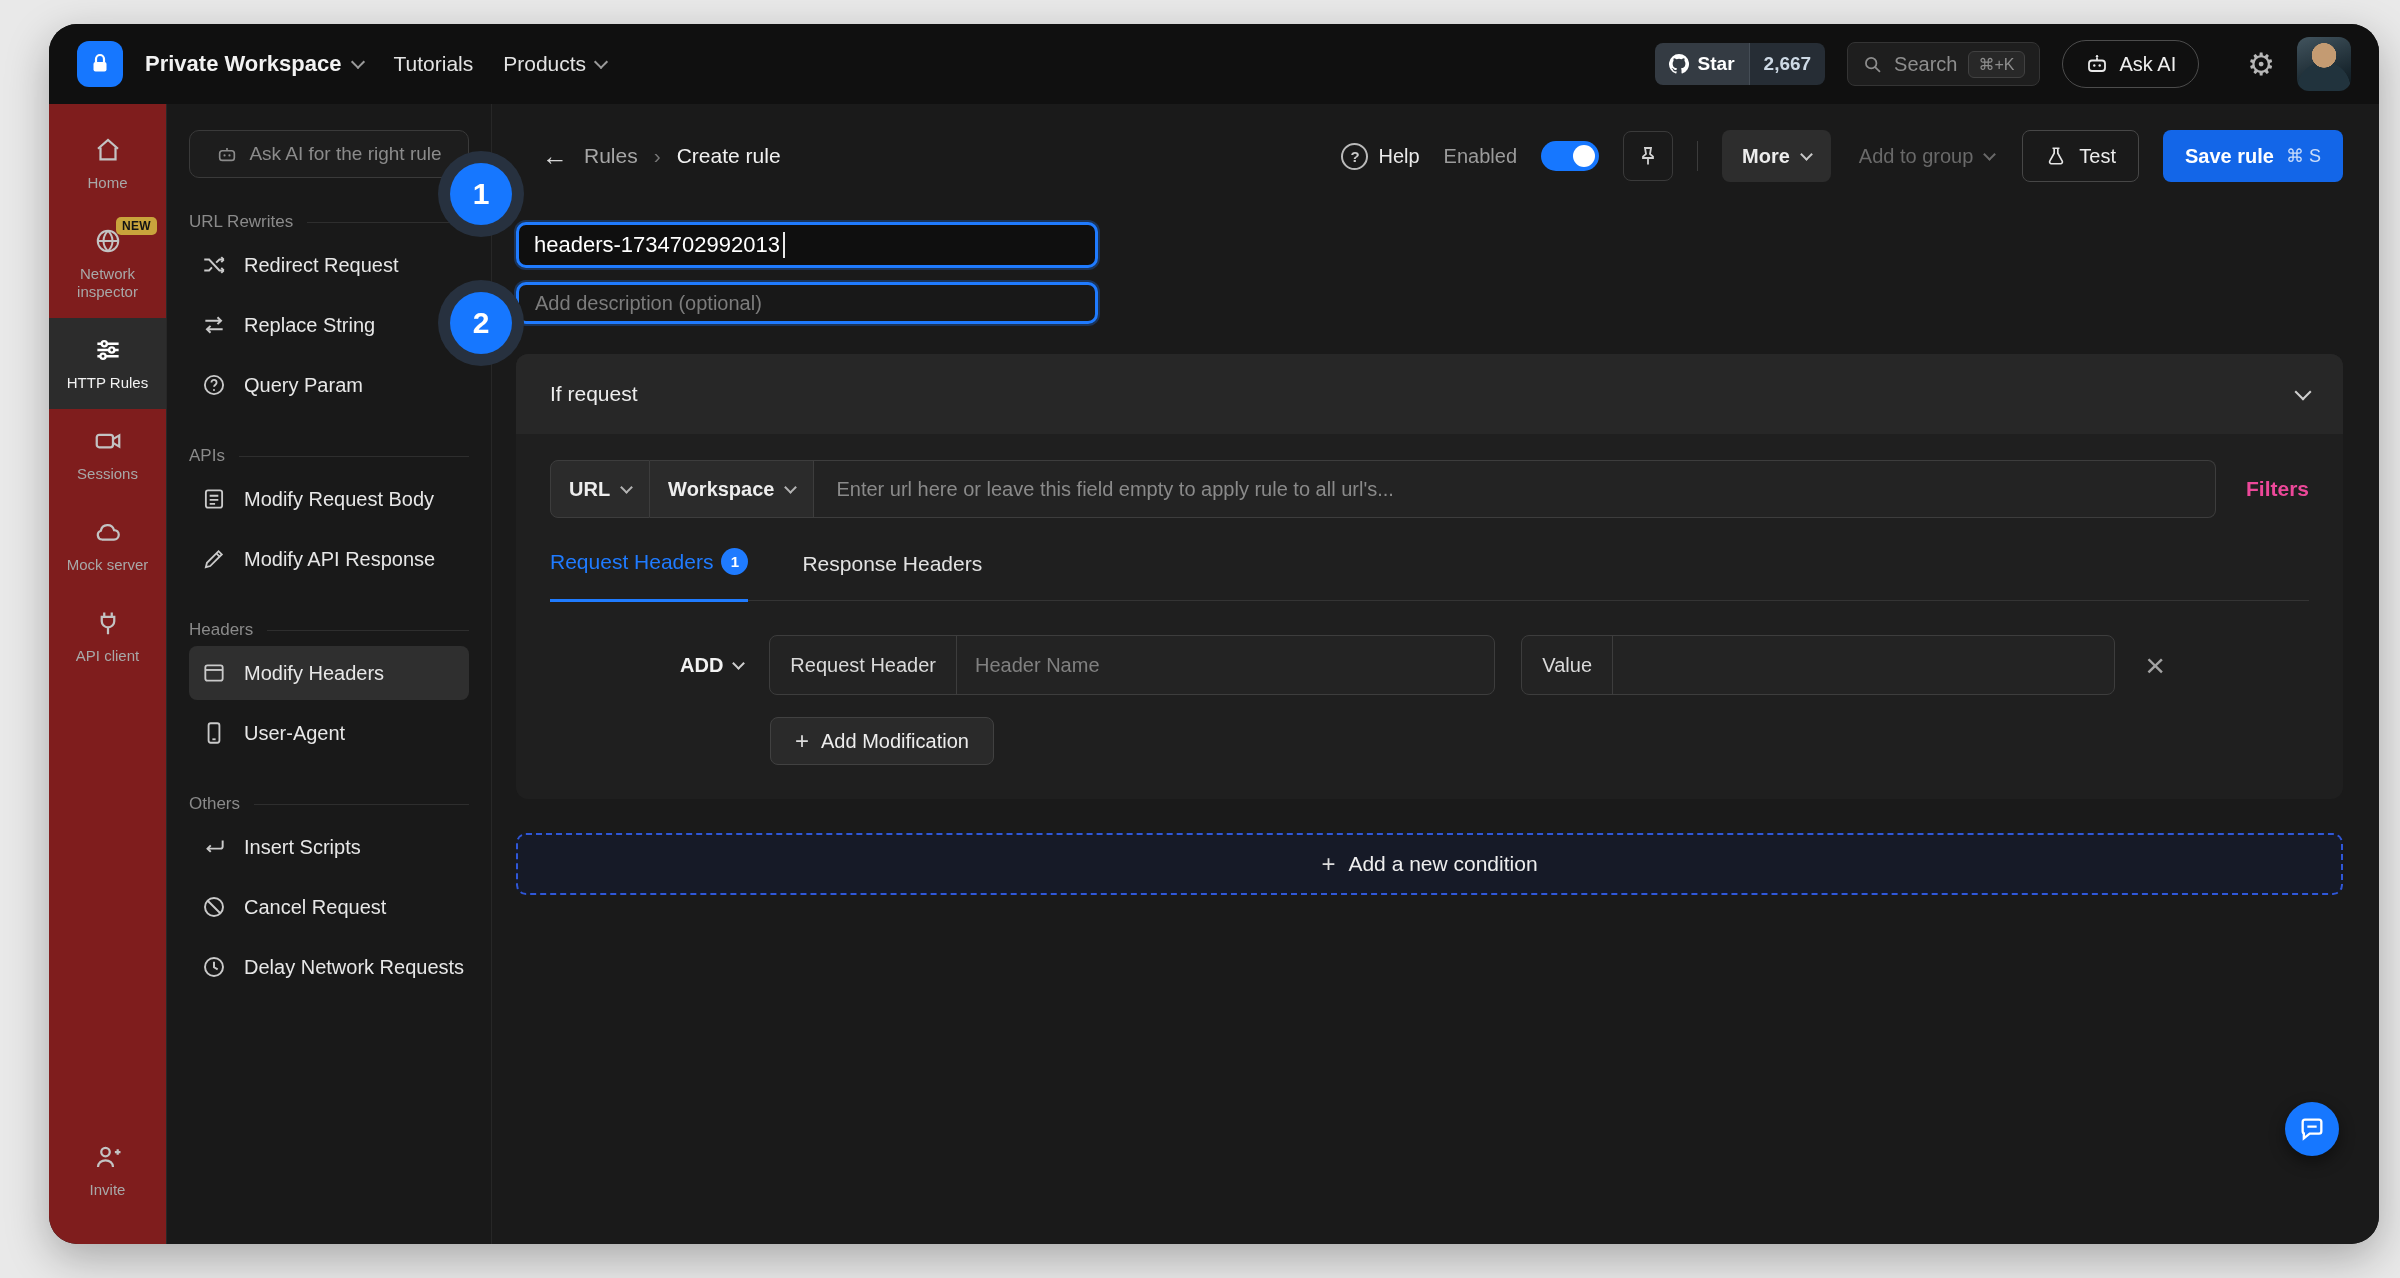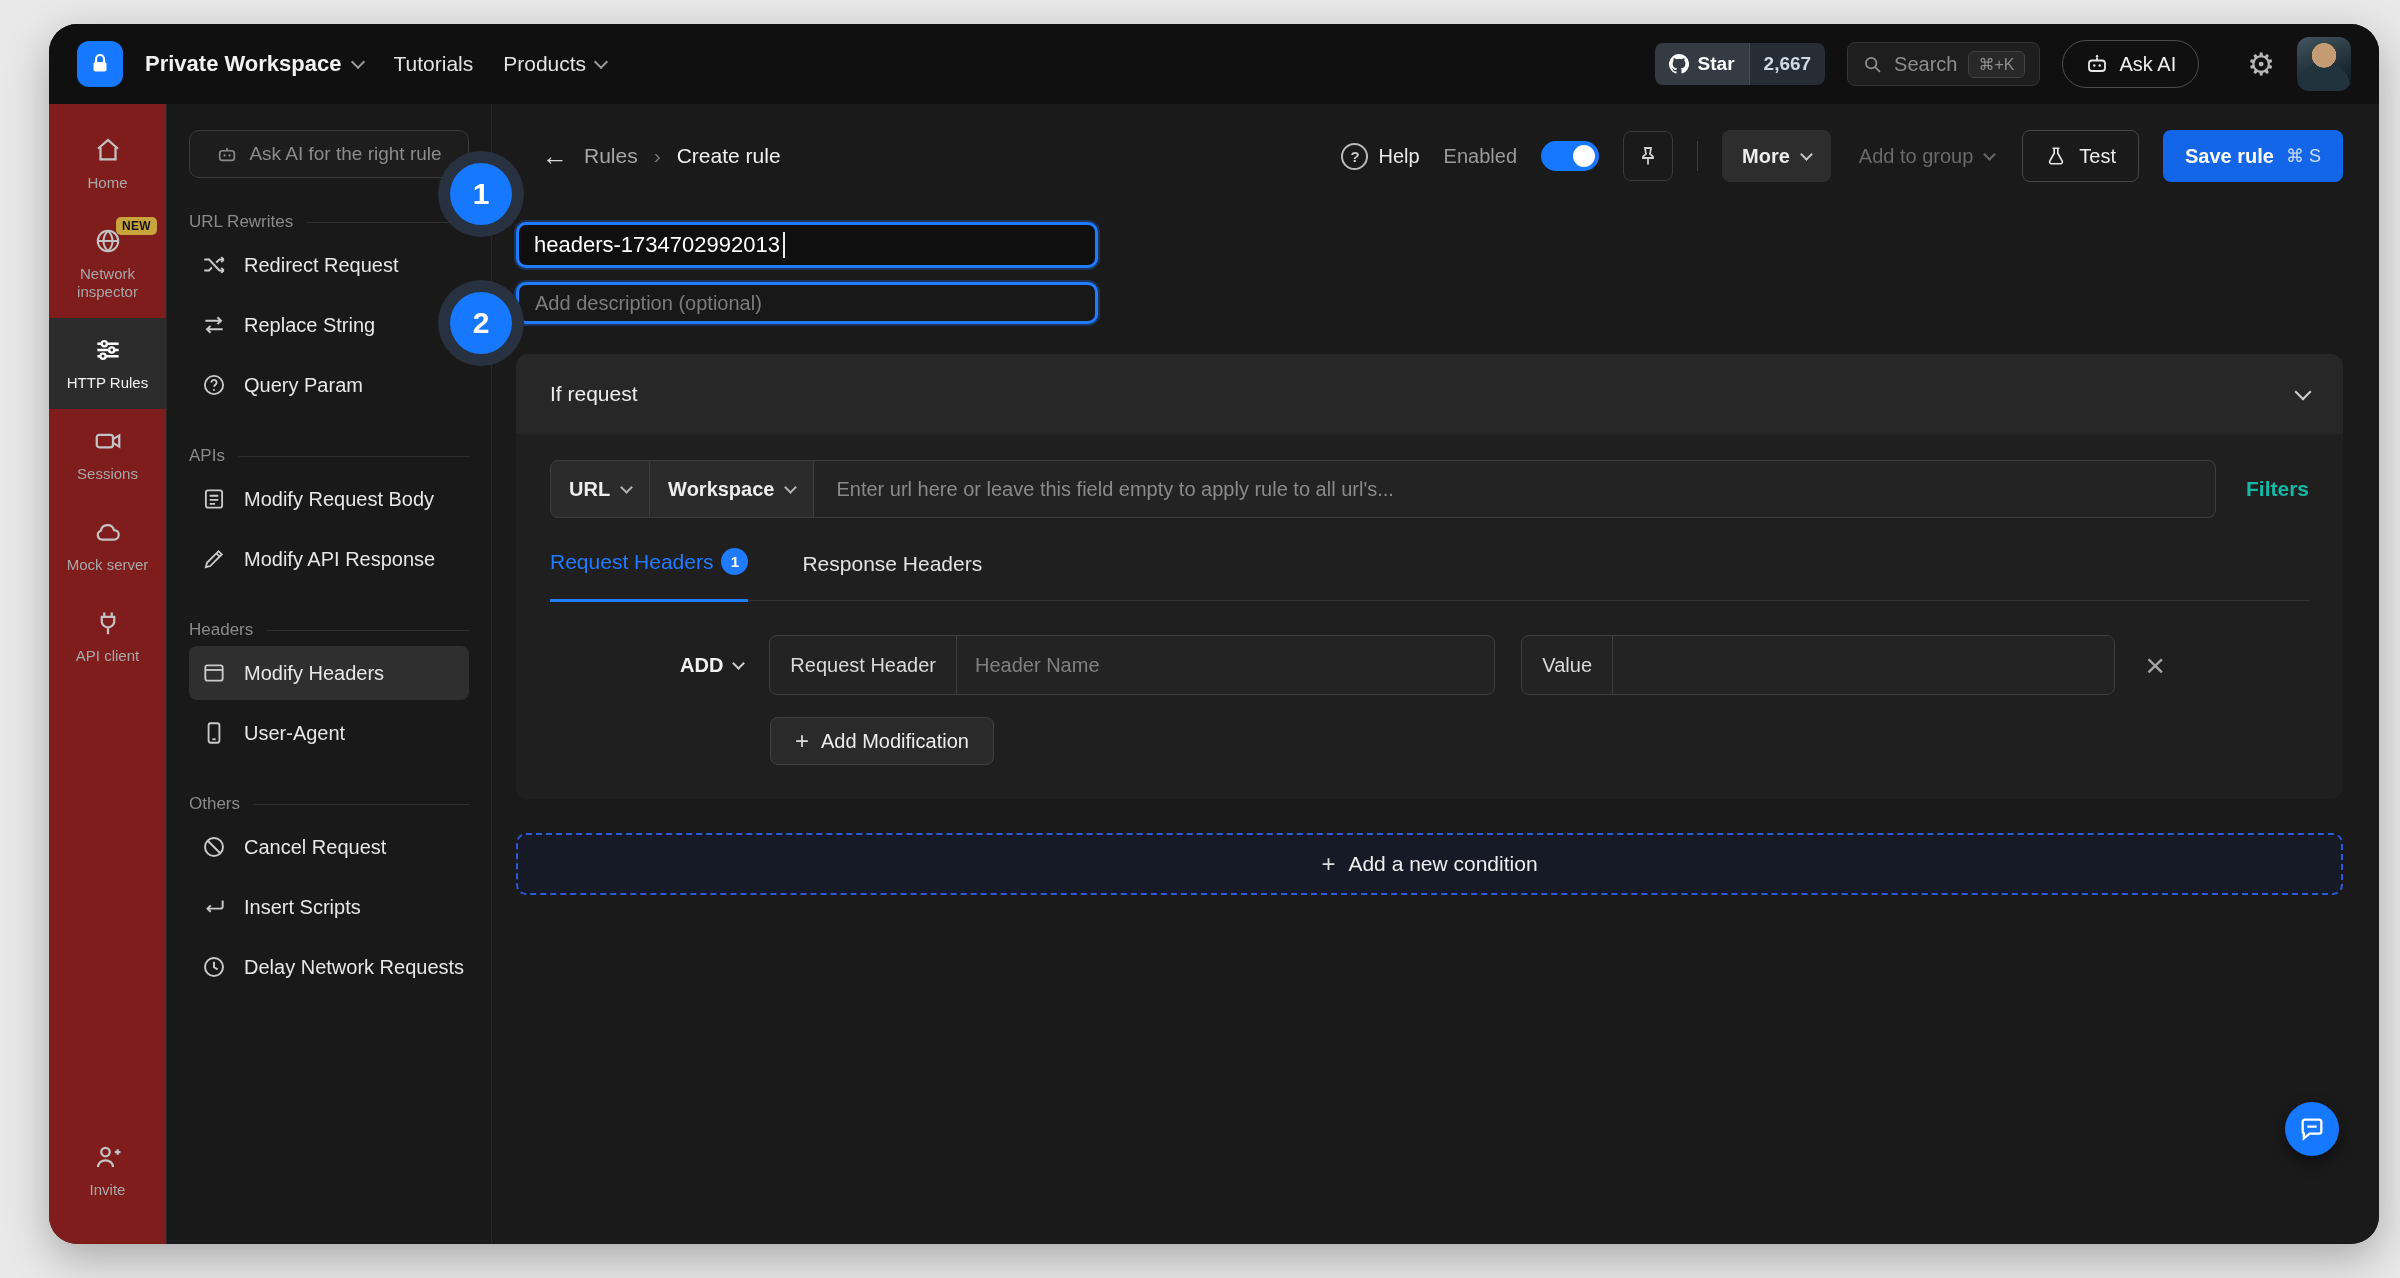--- a/index.html
+++ b/index.html
@@ -93,21 +93,21 @@
   .card-header{ height:80px; background:#272727; border-radius:12px 12px 0 0; display:flex; align-items:center; padding:0 34px; color:#ededed; font-size:21px;}
   .card-header .chev{ margin-left:auto; width:12px; height:12px; border-width:2.5px; color:#cfcfcf;}
   .card-body{ padding:26px 34px 34px; }
   .cond-row{ display:flex; align-items:center; }
   .sel{ height:58px; background:#2b2b2b; border:1px solid #3d3d3d; display:flex; align-items:center; gap:12px; padding:0 18px; color:#ededed; font-size:20px; font-weight:600; }
   .sel .chev{ width:9px; height:9px; color:#b3b3b3;}
   .sel.url{ border-radius:8px 0 0 8px; }
   .sel.op{ border-left:none; }
   .url-input{ flex:1; height:58px; background:#232323; border:1px solid #3d3d3d; border-left:none; border-radius:0 8px 8px 0; color:#ededed; font-size:20px; padding:0 22px; outline:none;}
   .url-input::placeholder{ color:#8a8a8a; }
-  .filters{ margin-left:30px; color:#14b8a6; font-size:21px; font-weight:700; }
+  .filters{ margin-left:30px; color:#ec4899; font-size:21px; font-weight:700; }
   .tabs{ display:flex; align-items:flex-end; gap:54px; margin-top:30px; border-bottom:1px solid #343434; }
   .tab{ padding-bottom:24px; font-size:21px; display:flex; align-items:center; gap:8px; }
   .tab.active{ color:#1f7bff; border-bottom:3px solid #1f7bff; margin-bottom:-2px; }
   .tab.inactive{ color:#e2e2e2; }
   .tab-badge{ width:27px; height:27px; border-radius:50%; background:#1f7bff; color:#fff; font-size:15px; font-weight:700; display:flex; align-items:center; justify-content:center;}
   .add-row{ display:flex; align-items:center; gap:26px; margin-top:34px; margin-left:130px; }
   .add-label{ display:flex; align-items:center; gap:11px; color:#f2f2f2; font-size:20px; font-weight:700; }
   .add-label .chev{ width:9px; height:9px; color:#cfcfcf; }
   .pair{ display:flex; align-items:stretch; height:60px; background:#232323; border:1px solid #3d3d3d; border-radius:8px; overflow:hidden; }
   .pair-label{ display:flex; align-items:center; padding:0 20px; color:#d9d9d9; font-size:20px; border-right:1px solid #3d3d3d; white-space:nowrap;}
@@ -326,31 +326,31 @@
           <span>User-Agent</span>
         </div>
       </div>
 
       <div class="section">
         <div class="section-title">
             <span>Others</span>
           </div>
         <div class="panel-item">
           <svg viewBox="0 0 24 24" fill="none" stroke="currentColor" stroke-width="1.8">
+              <path d="M20 6v5.5a2 2 0 0 1-2 2H6"></path>
+              <path d="M9 10.5 6 13.5l3 3"></path>
+            </svg>
+          <span>Insert Scripts</span>
+        </div>
+        <div class="panel-item">
+          <svg viewBox="0 0 24 24" fill="none" stroke="currentColor" stroke-width="1.8">
               <circle cx="12" cy="12" r="8.3"></circle>
               <path d="M6.2 6.2l11.6 11.6"></path>
             </svg>
           <span>Cancel Request</span>
-        </div>
-        <div class="panel-item">
-          <svg viewBox="0 0 24 24" fill="none" stroke="currentColor" stroke-width="1.8">
-              <path d="M20 6v5.5a2 2 0 0 1-2 2H6"></path>
-              <path d="M9 10.5 6 13.5l3 3"></path>
-            </svg>
-          <span>Insert Scripts</span>
         </div>
         <div class="panel-item">
           <svg viewBox="0 0 24 24" fill="none" stroke="currentColor" stroke-width="1.8">
               <circle cx="12" cy="12" r="8.3"></circle>
               <path d="M12 7.2v5l3.4 2"></path>
             </svg>
           <span>Delay Network Requests</span>
         </div>
       </div>
     </aside>

